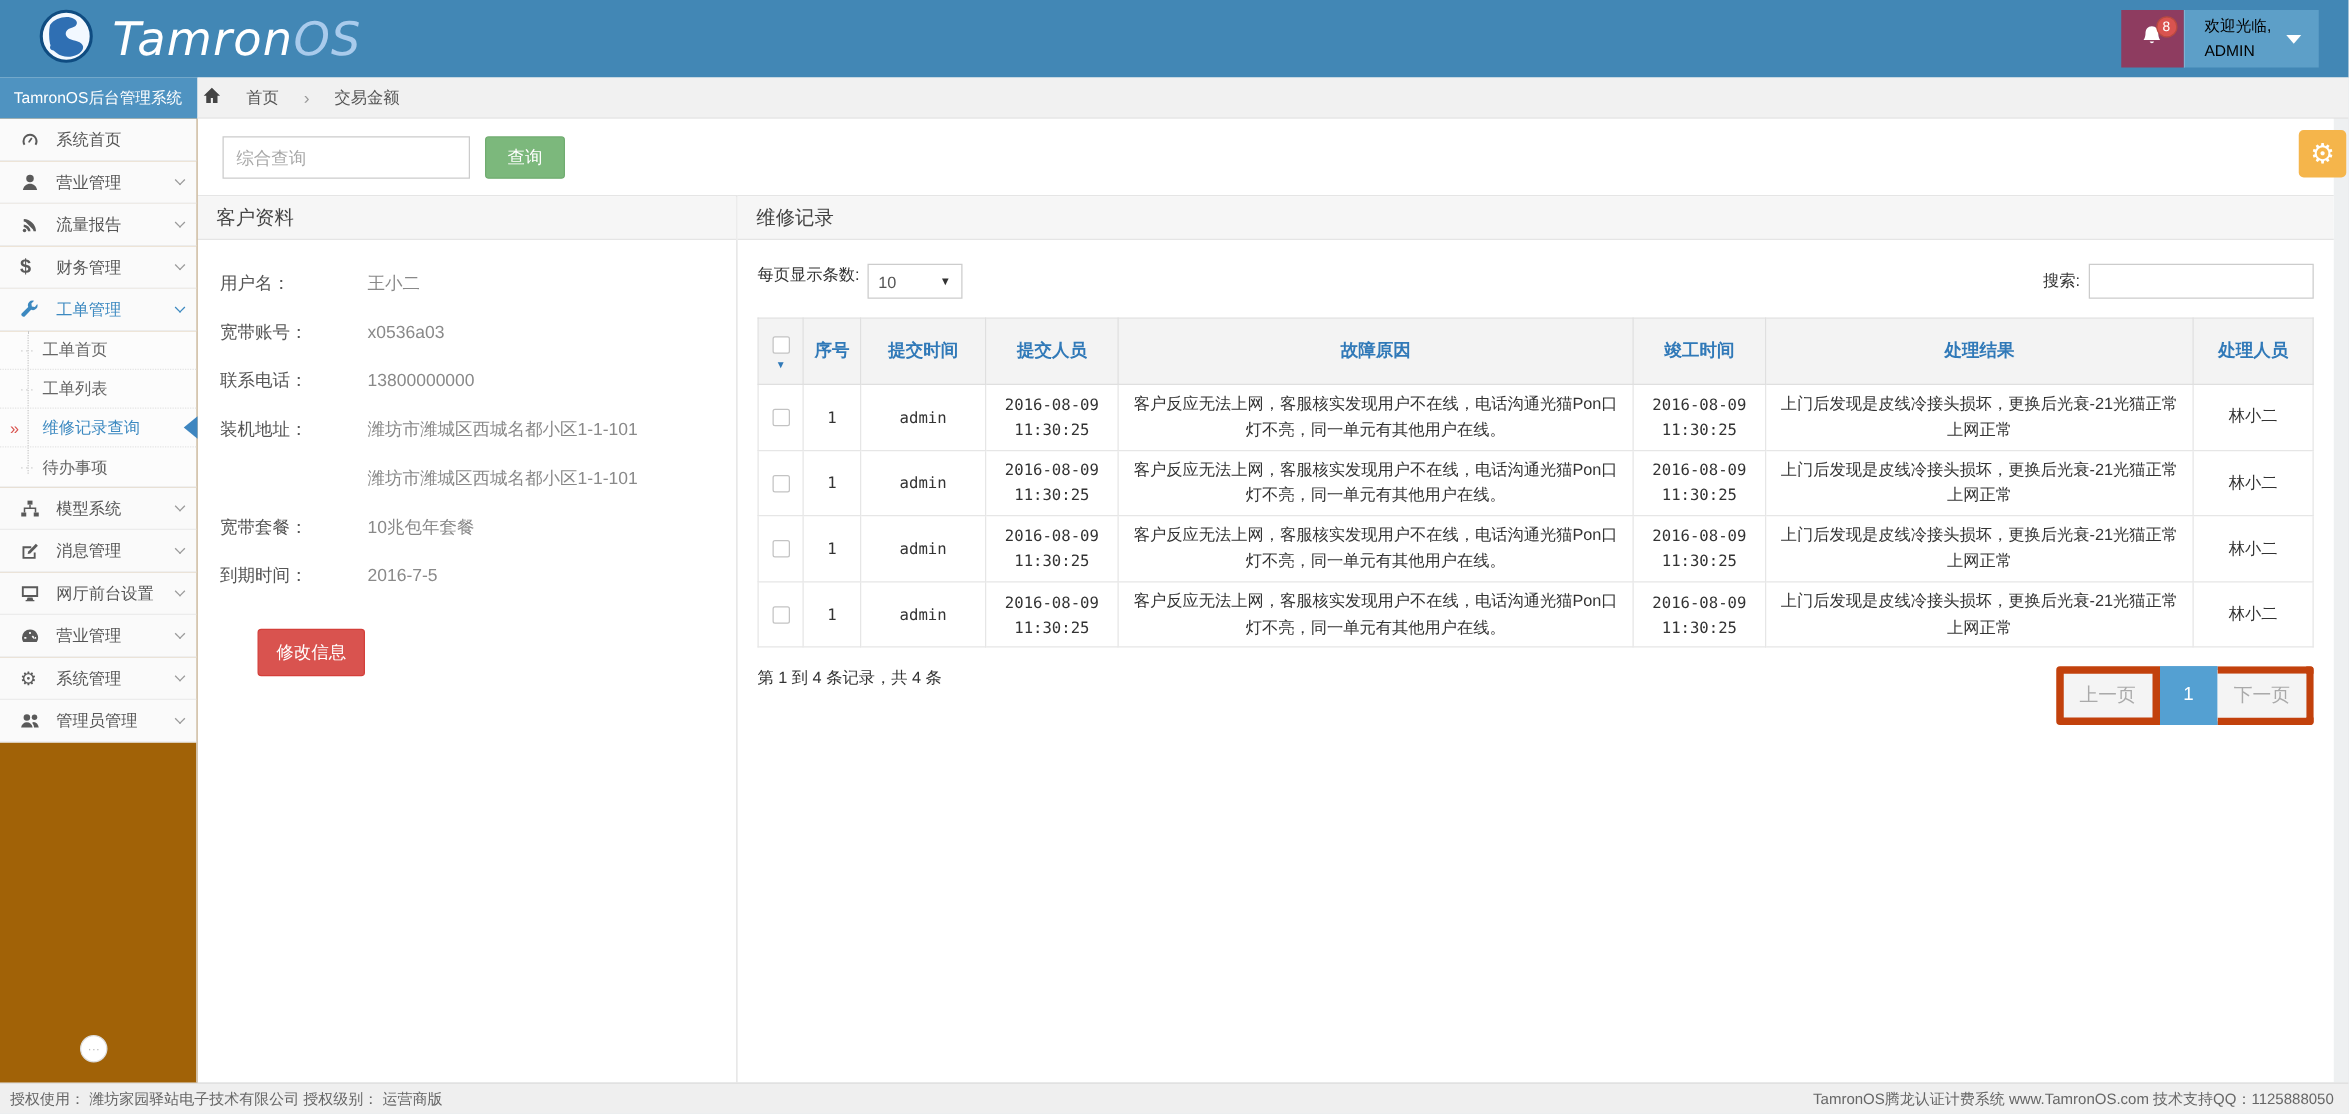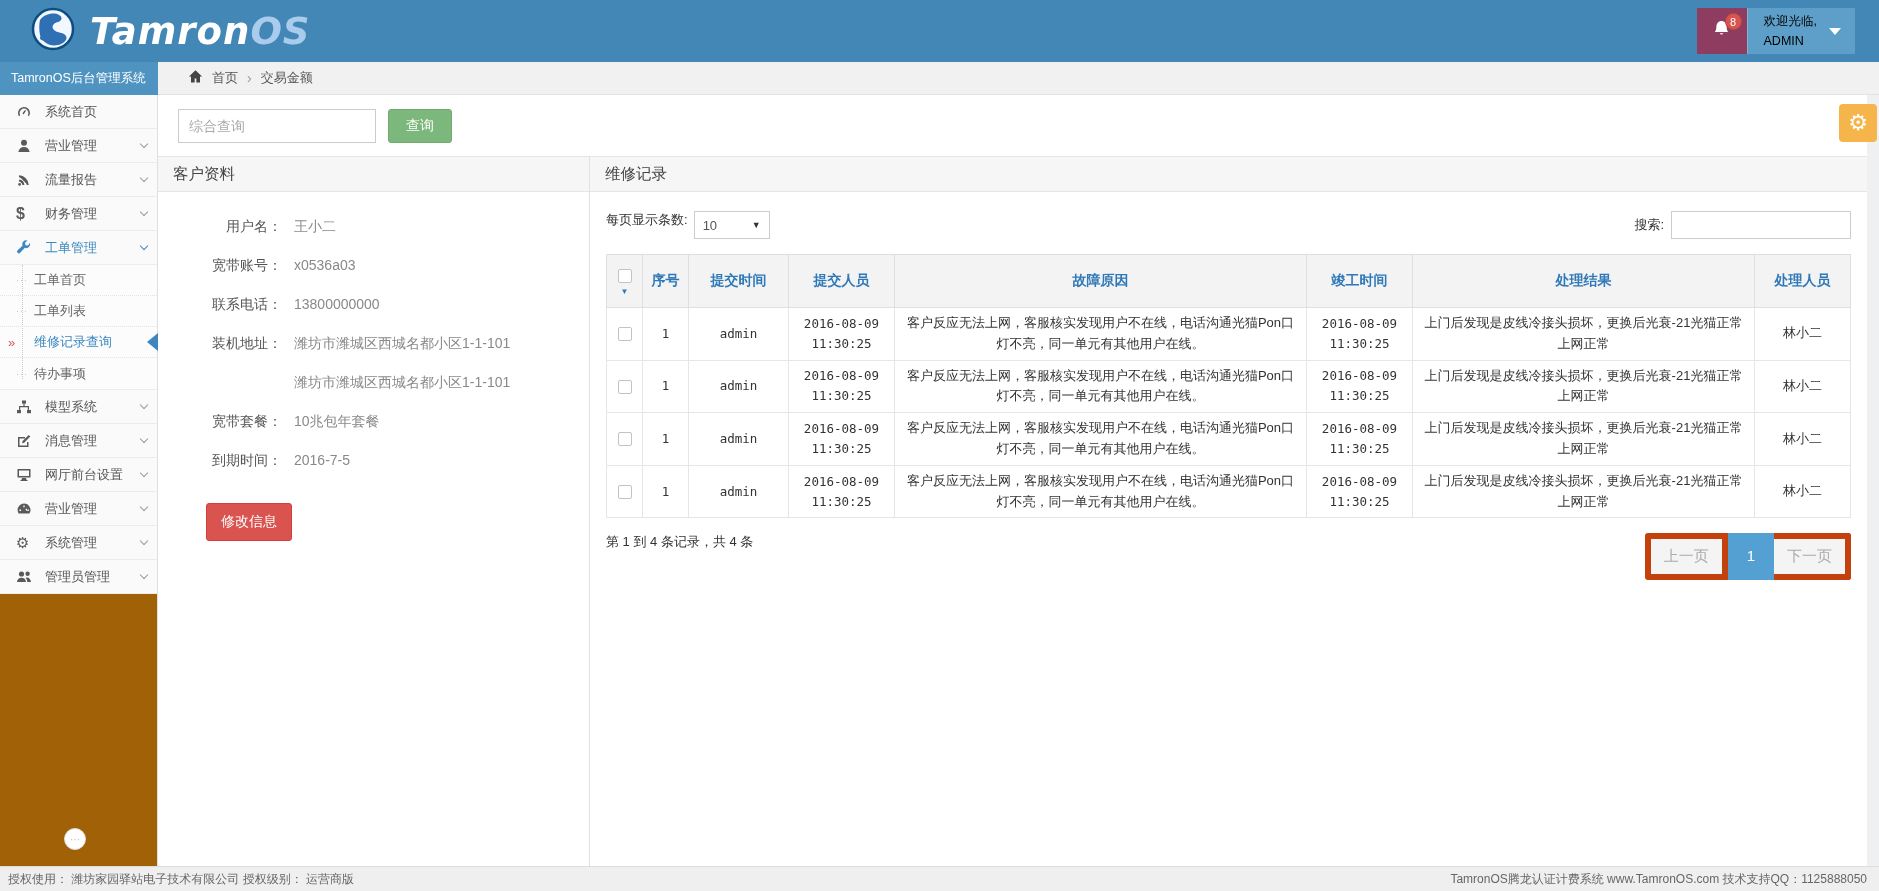--- a/index.html
+++ b/index.html
@@ -3,40 +3,40 @@
 <meta charset="utf-8">
 <style>
   * { box-sizing: border-box; margin: 0; padding: 0; }
   body { background:#dfe3e6; font-family:"Liberation Sans","DejaVu Sans",sans-serif; }
   .page { width:1879px; height:891px; position:relative; overflow:hidden;
           background:#eef0f1; display:flex; flex-direction:column; }
 
   
   .topbar { height:62px; background:#4287b5; display:flex; align-items:center; flex:none; }
   .logo { display:flex; align-items:center; padding-left:30px; gap:14px; }
-  .logo-text { font-size:37px; font-weight:bold; font-style:italic; color:#fff;
+  .logo-text { font-size:37px; font-weight:normal; font-style:italic; color:#fff;
                letter-spacing:1px; font-family:"DejaVu Sans",sans-serif; }
   .logo-text .os { color:#a9cbec; }
   .top-right { margin-left:auto; display:flex; align-items:stretch; height:46px; margin-right:24px; }
   .bell-box { width:50px; background:#8e3c60; display:flex; align-items:center; justify-content:center; position:relative; cursor:pointer; }
   .badge { position:absolute; top:5px; right:5px; min-width:17px; height:17px; border-radius:9px;
            background:#d9534f; border:1px solid #b84a40; color:#fff; font-size:11px;
            display:flex; align-items:center; justify-content:center; padding:0 3px; }
   .date-box { background:#5d9fc8; color:#fff; font-size:15px; display:flex; align-items:center; padding:0 18px; }
   .welcome-box { background:#5d9fc8; border-left:1px solid #7fb3d4; color:#000000;
                  display:flex; align-items:center; gap:12px; padding:0 14px 0 16px; cursor:pointer; min-width:96px; }
   .welcome-lines { font-size:12.5px; line-height:1.6; }
   .caret { width:0; height:0; border-left:6px solid transparent; border-right:6px solid transparent; border-top:7px solid #fff; }
 
   
   .subheader { height:33px; display:flex; flex:none; }
   .sidebar-title { width:158px; flex:none; background:#4f93c1; color:#fff; font-size:12.5px;
                    display:flex; align-items:center; padding-left:11px; }
   .breadcrumb { flex:1; background:#f1f1f1; border-bottom:1px solid #e2e2e2;
-                display:flex; align-items:center; gap:9px; padding-left:30px; font-size:13px; color:#555; }
+                display:flex; align-items:center; gap:20px; padding-left:4px; font-size:13px; color:#555; }
   .crumb-sep { color:#999; font-size:14px; }
 
   
   .body { flex:1; display:flex; min-height:0; }
 
   
   .sidebar { width:158px; flex:none; background:#a16207; border-right:1px solid #e0e0e0;
              position:relative; font-size:13px; }
   .nav-item { height:34px; display:flex; align-items:center; padding:0 10px 0 16px; color:#555;
               border-bottom:1px solid #ececec; cursor:pointer; background:#fafafa; }
@@ -71,21 +71,21 @@
   .search-btn { height:34px; padding:0 17px; background:#7cb87c; border:1px solid #70ac70; border-radius:3px;
                 color:#fff; font-size:14px; cursor:pointer; }
 
   .panels { flex:1; display:flex; min-height:0; }
   .left-panel { width:432px; flex:none; border-top:1px solid #e5e5e5; border-right:1px solid #e0e0e0;
                 display:flex; flex-direction:column; }
   .panel-header { height:35px; flex:none; background:#f6f6f6; border-bottom:1px solid #e5e5e5;
                   display:flex; align-items:center; padding-left:15px; font-size:15.5px; color:#444; }
   .left-panel-body { padding:26px 18px; }
   .field { display:flex; margin-bottom:21px; font-size:14px; }
-  .flabel { width:106px; flex:none; text-align:right; color:#555; }
+  .flabel { width:106px; flex:none; text-align:left; color:#555; }
   .fvalue { color:#898989; padding-left:12px; }
   .edit-btn { margin:12px 0 0 30px; background:#d9534f; border:1px solid #d43f3a; border-radius:3px;
               color:#fff; font-size:14px; padding:9px 14px; cursor:pointer; }
 
   .right-panel { flex:1; min-width:0; border-top:1px solid #e5e5e5; display:flex; flex-direction:column; }
   .right-body { padding:19px 16px; display:flex; flex-direction:column; }
   .table-controls { display:flex; align-items:flex-start; margin-bottom:15px; font-size:13px; color:#333; }
   .select-box { margin-left:6px; width:76px; height:28px; background:#fff; border:1px solid #ccc;
                 display:flex; align-items:center; justify-content:space-between; padding:0 8px;
                 color:#555; font-size:13px; cursor:pointer; }

